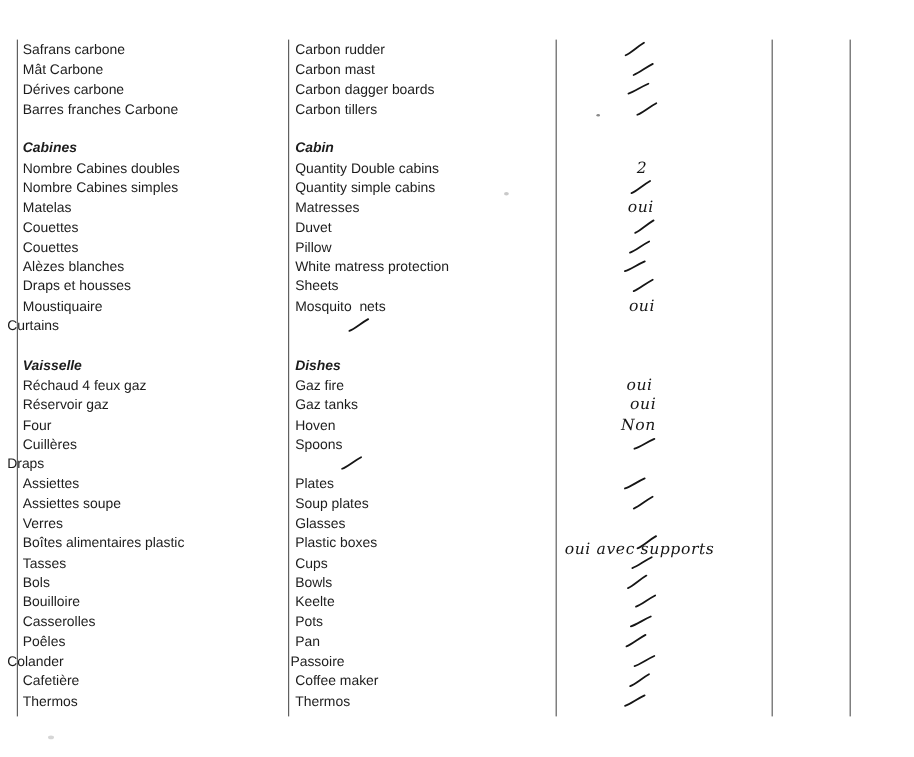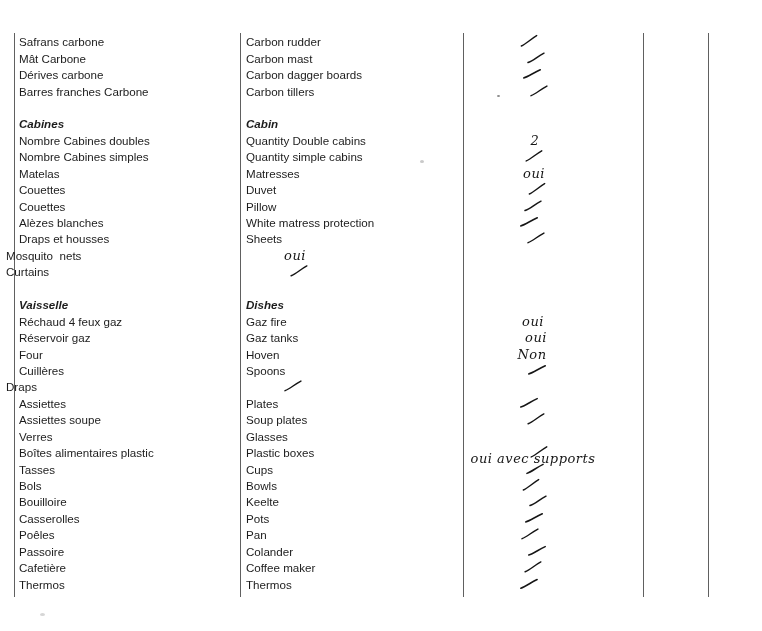--- a/index.html
+++ b/index.html
@@ -174,20 +174,21 @@
       <div class="row">
         <div class="cell c1">Draps et housses</div>
         <div class="cell c2">Sheets</div>
         <div class="cell c3"><div class="tick" style="transform: translate(2px, -1px) rotate(-1deg);">
   <svg width="20" height="12" viewBox="0 0 20 12" xmlns="http://www.w3.org/2000/svg">
     <path d="M2 10.5 C6.5 9 11.5 4.5 18 1.2" fill="none" stroke="#161616" stroke-width="1.5" stroke-linecap="round"></path>
   </svg>
 </div></div>
       </div>
       <div class="row">
+        <div class="cell c1">Moustiquaire</div>
         <div class="cell c2">Mosquito  nets</div>
         <div class="cell c3"><div class="hw" style="transform: translate(1px, 0px);">oui</div></div>
       </div>
       <div class="row">
         <div class="cell c2">Curtains</div>
         <div class="cell c3"><div class="tick" style="transform: translate(5px, -1px) rotate(-2deg);">
   <svg width="20" height="12" viewBox="0 0 20 12" xmlns="http://www.w3.org/2000/svg">
     <path d="M2 10.5 C6.5 9 11.5 4.5 18 1.2" fill="none" stroke="#161616" stroke-width="1.5" stroke-linecap="round"></path>
   </svg>
 </div></div>
@@ -305,22 +306,22 @@
       <div class="row">
         <div class="cell c1">Poêles</div>
         <div class="cell c2">Pan</div>
         <div class="cell c3"><div class="tick" style="transform: translate(-4px, -1px) rotate(-1deg);">
   <svg width="20" height="12" viewBox="0 0 20 12" xmlns="http://www.w3.org/2000/svg">
     <path d="M2 10.5 C6.5 9 11.5 4.5 18 1.2" fill="none" stroke="#161616" stroke-width="1.5" stroke-linecap="round"></path>
   </svg>
 </div></div>
       </div>
       <div class="row">
+        <div class="cell c2">Colander</div>
         <div class="cell c1">Passoire</div>
-        <div class="cell c2">Colander</div>
         <div class="cell c3"><div class="tick" style="transform: translate(3px, -1px) rotate(3deg);">
   <svg width="20" height="12" viewBox="0 0 20 12" xmlns="http://www.w3.org/2000/svg">
     <path d="M2 10.5 C6.5 9 11.5 4.5 18 1.2" fill="none" stroke="#161616" stroke-width="1.5" stroke-linecap="round"></path>
   </svg>
 </div></div>
       </div>
       <div class="row">
         <div class="cell c1">Cafetière</div>
         <div class="cell c2">Coffee maker</div>
         <div class="cell c3"><div class="tick" style="transform: translate(-1px, -1px) rotate(-2deg);">

